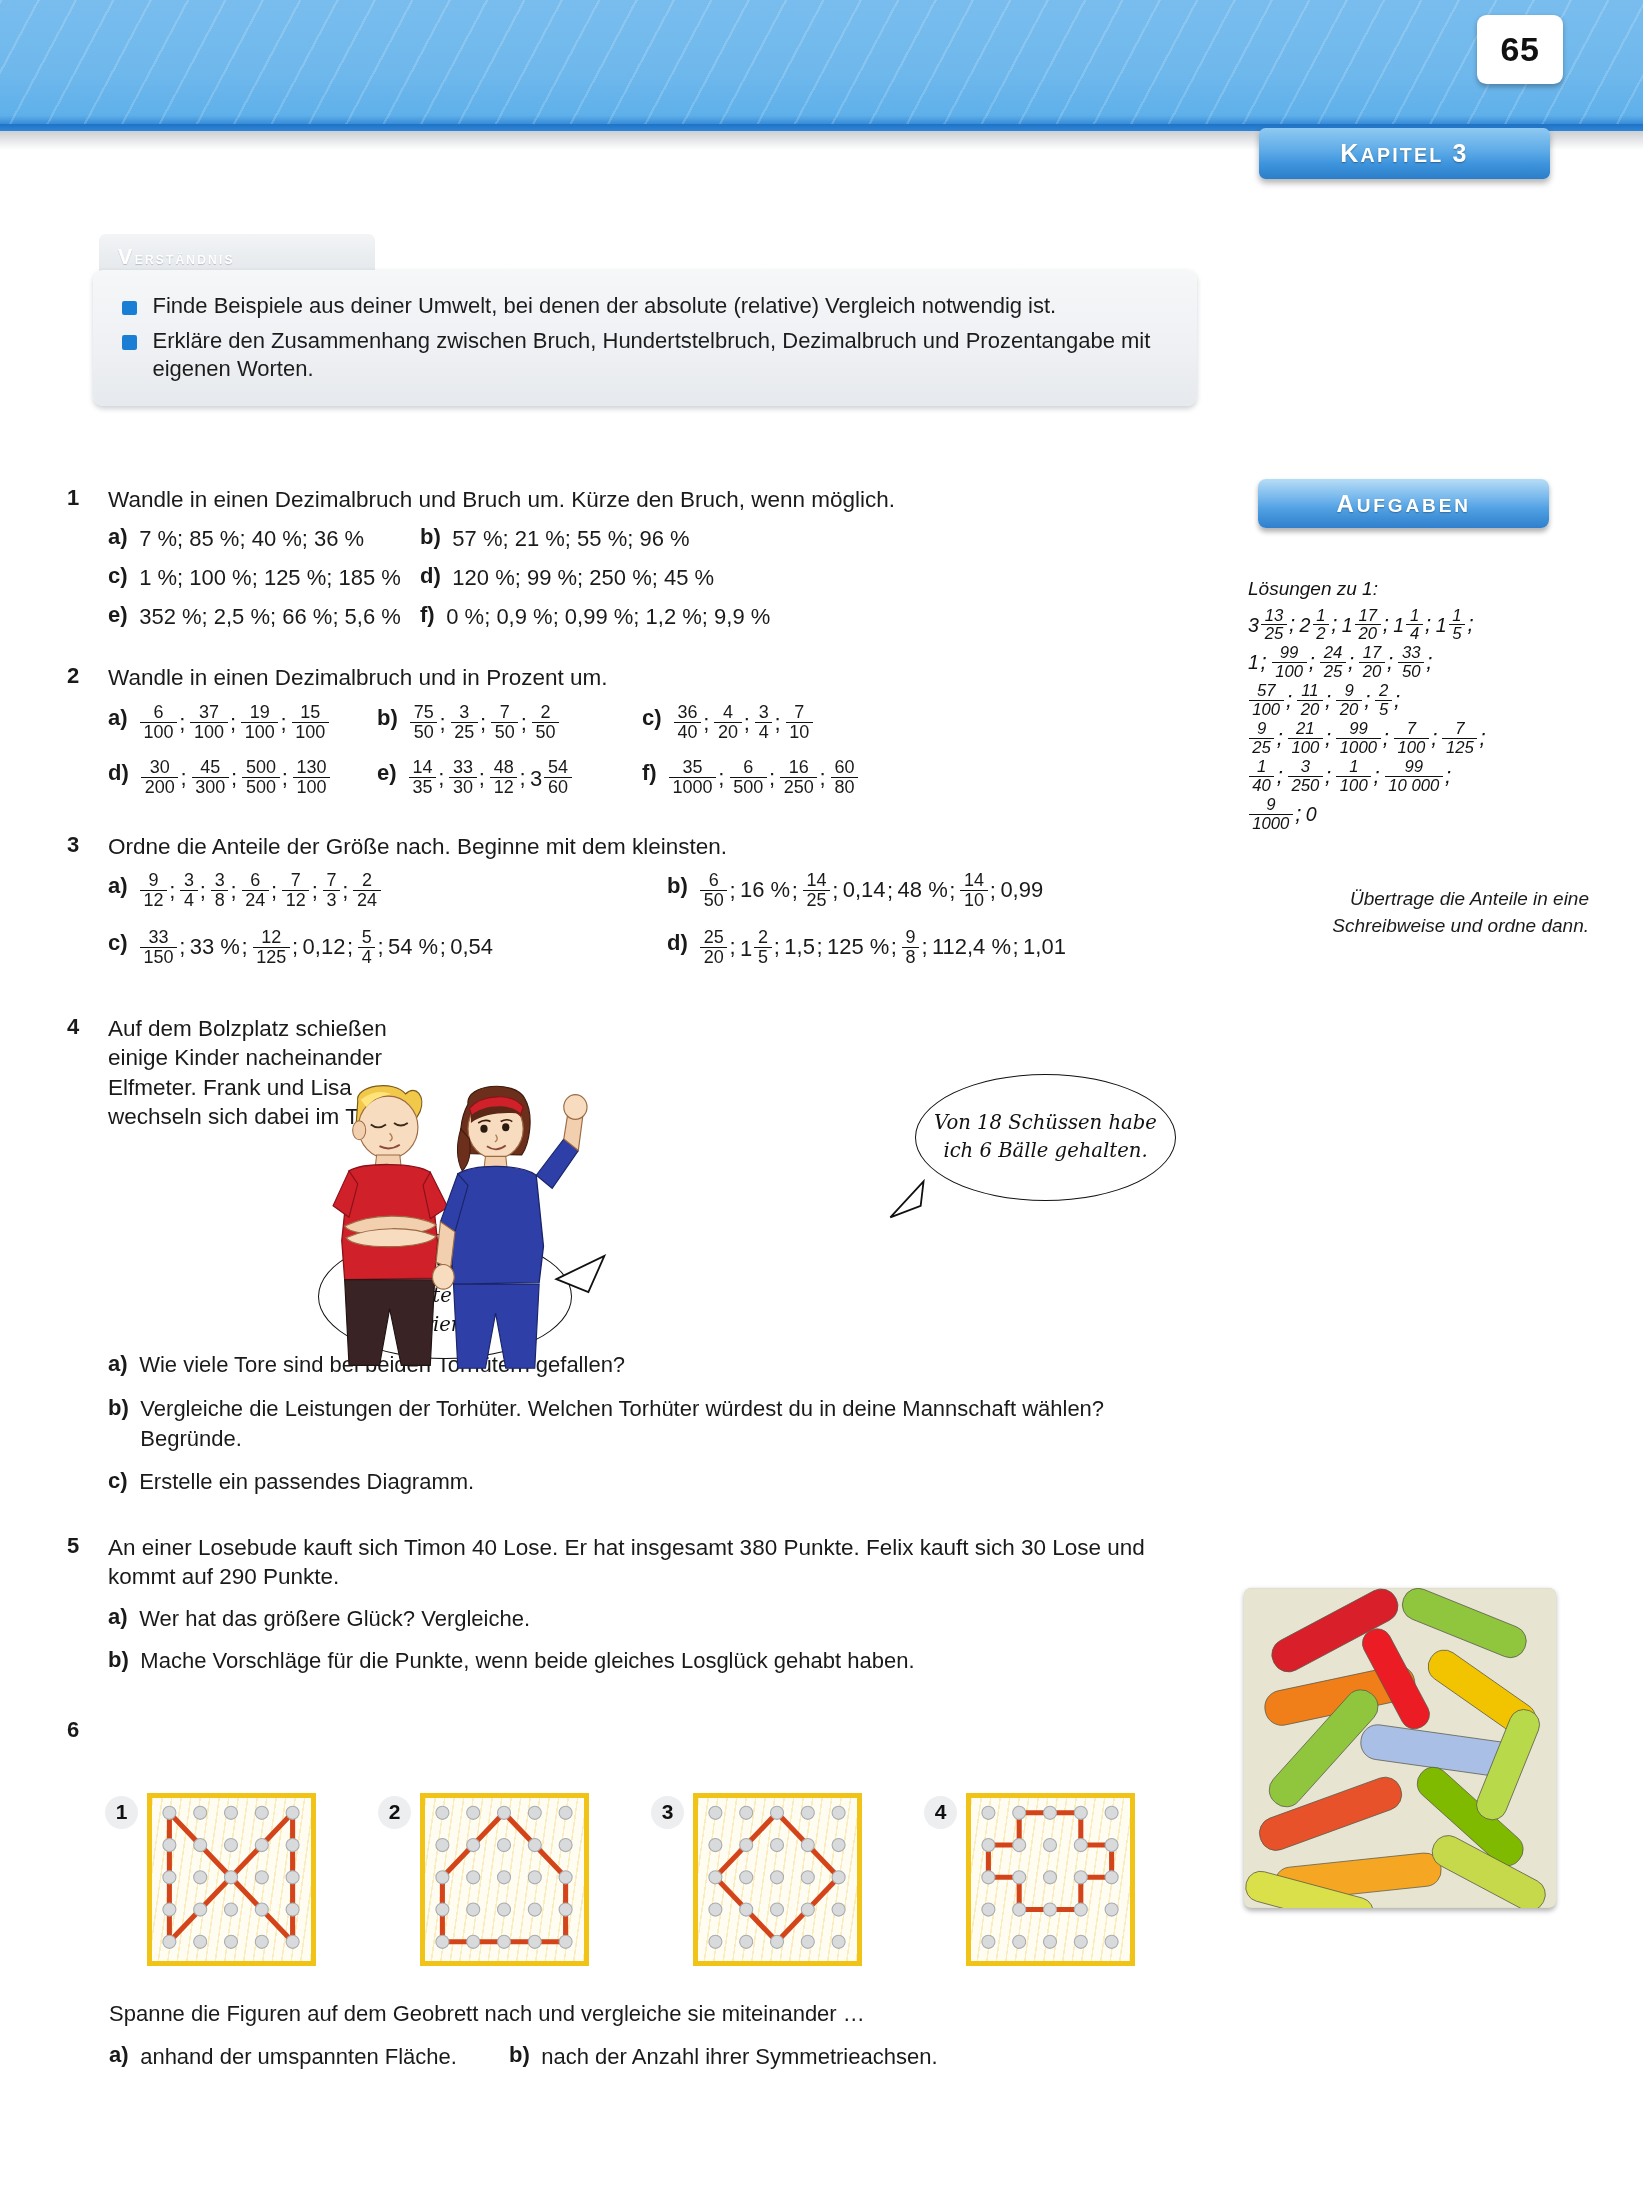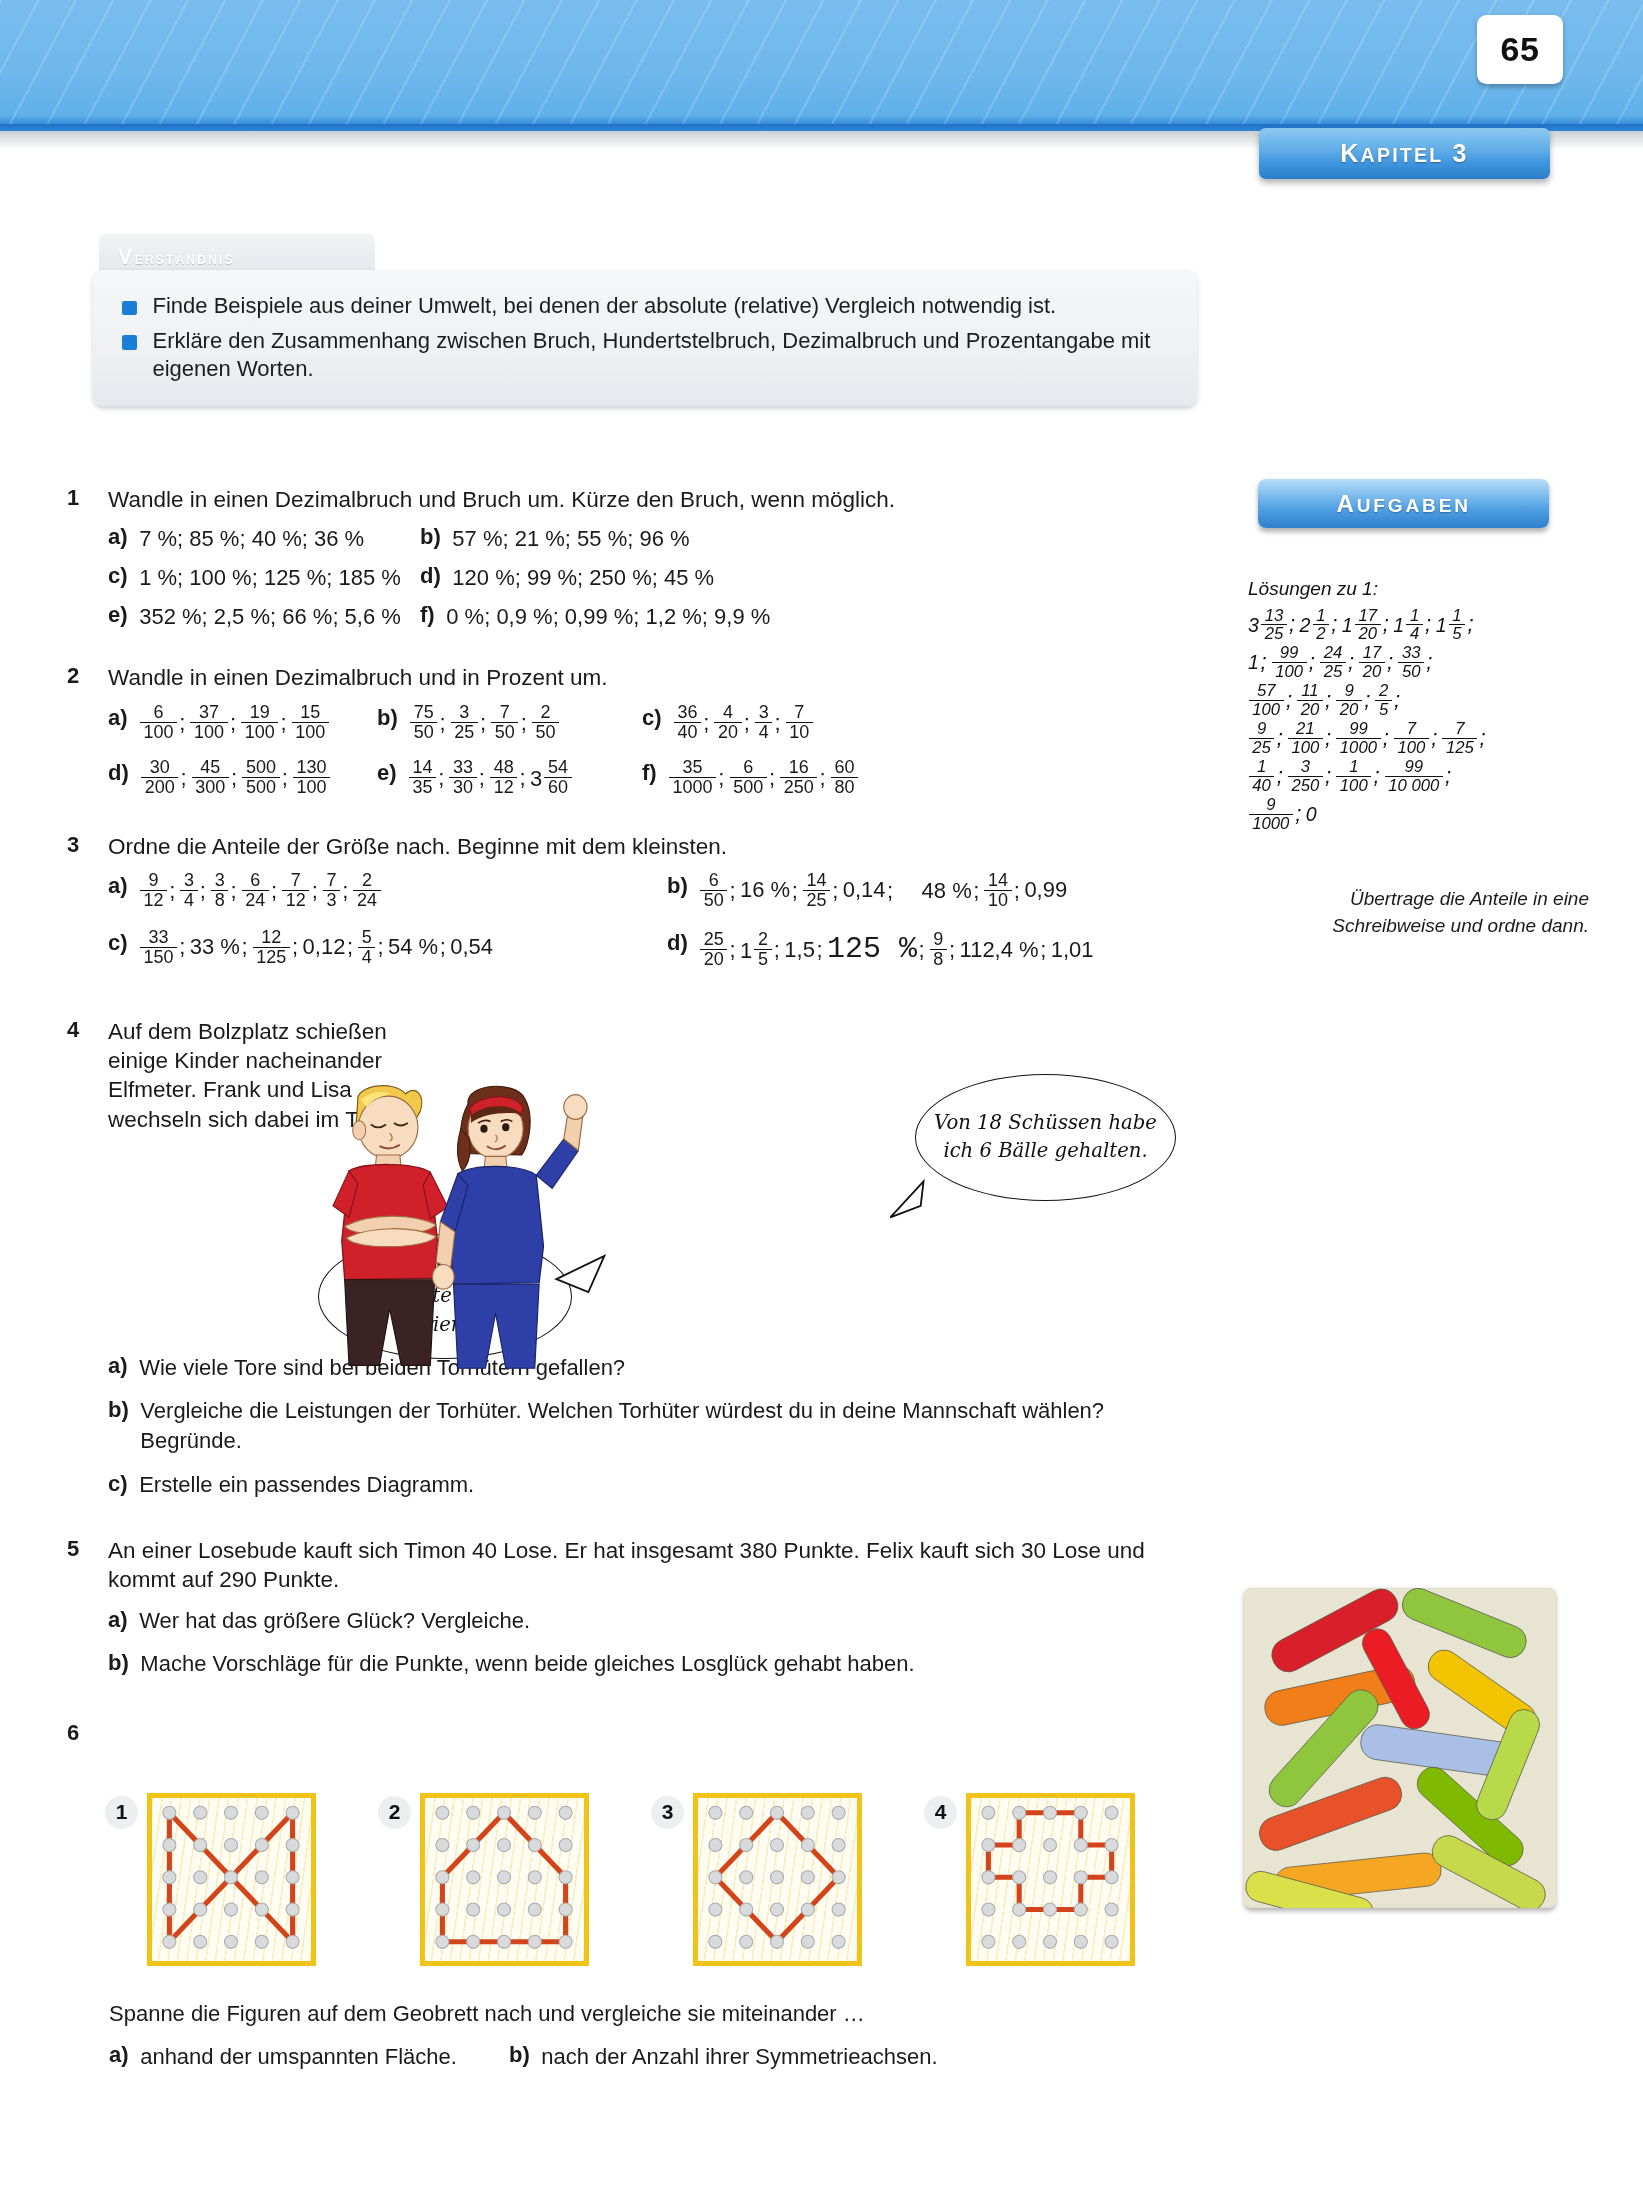--- a/index.html
+++ b/index.html
@@ -373,21 +373,21 @@
               </span></span>
           </div>
         <div class="sub">
             <span class="sub-lbl">b)</span>
             <span class="sub-txt"><span class="frac">
                 <span class="num">6</span>
                 <span class="den">50</span>
               </span><span class="sep">;</span><span style="font-size: 22px;">16 %</span><span class="sep">;</span><span class="frac">
                 <span class="num">14</span>
                 <span class="den">25</span>
-              </span><span class="sep">;</span><span style="font-size: 22px;">0,14</span><span class="sep">;</span><span style="font-size: 22px; margin-left: 24px;">48 %</span><span class="sep">;</span><span class="frac">
+              </span><span class="sep">;</span><span style="font-size: 22px;">0,14</span><span class="sep">;</span><span style="font-size: 22px;">48 %</span><span class="sep">;</span><span class="frac">
                 <span class="num">14</span>
                 <span class="den">10</span>
               </span><span class="sep">;</span><span style="font-size: 22px;">0,99</span></span>
           </div>
         <div class="sub">
             <span class="sub-lbl">c)</span>
             <span class="sub-txt"><span class="frac">
                 <span class="num">33</span>
                 <span class="den">150</span>
               </span><span class="sep">;</span><span style="font-size: 22px;">33 %</span><span class="sep">;</span><span class="frac">
@@ -402,21 +402,21 @@
             <span class="sub-lbl">d)</span>
             <span class="sub-txt"><span class="frac">
                 <span class="num">25</span>
                 <span class="den">20</span>
               </span><span class="sep">;</span><span class="mixed">
                 <span class="whole">1</span>
                 <span class="frac">
                   <span class="num">2</span>
                   <span class="den">5</span>
                 </span>
-              </span><span class="sep">;</span><span style="font-size: 22px;">1,5</span><span class="sep">;</span><span style="font-size: 30px; font-family: Liberation Mono, monospace;">125 %</span><span class="sep">;</span><span class="frac">
+              </span><span class="sep">;</span><span style="font-size: 22px;">1,5</span><span class="sep">;</span><span style="font-size: 22px;">125 %</span><span class="sep">;</span><span class="frac">
                 <span class="num">9</span>
                 <span class="den">8</span>
               </span><span class="sep">;</span><span style="font-size: 22px;">112,4 %</span><span class="sep">;</span><span style="font-size: 22px;">1,01</span></span>
           </div>
       </div>
     </div>
   </div>
 
   <div class="ex" style="margin-top:46px;">
     <div class="ex-num">4</div>

